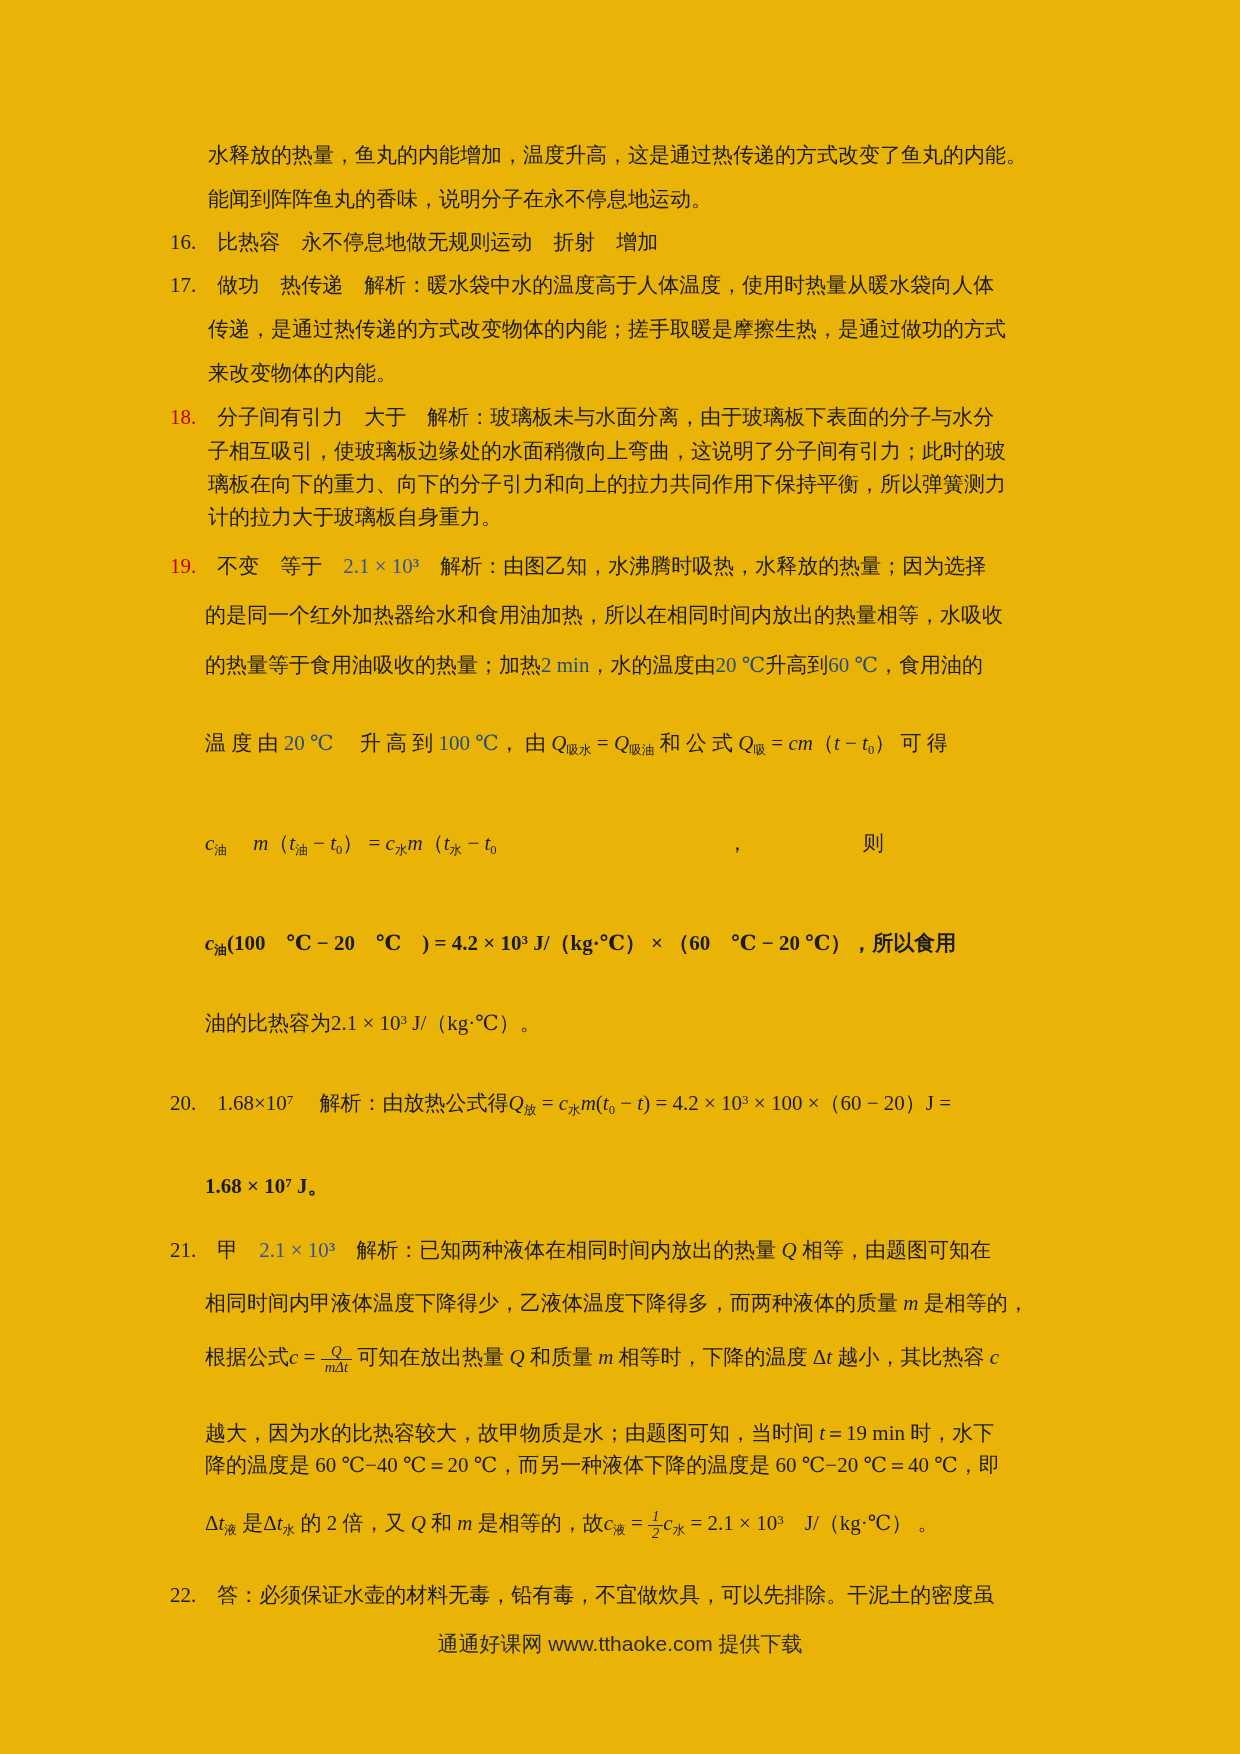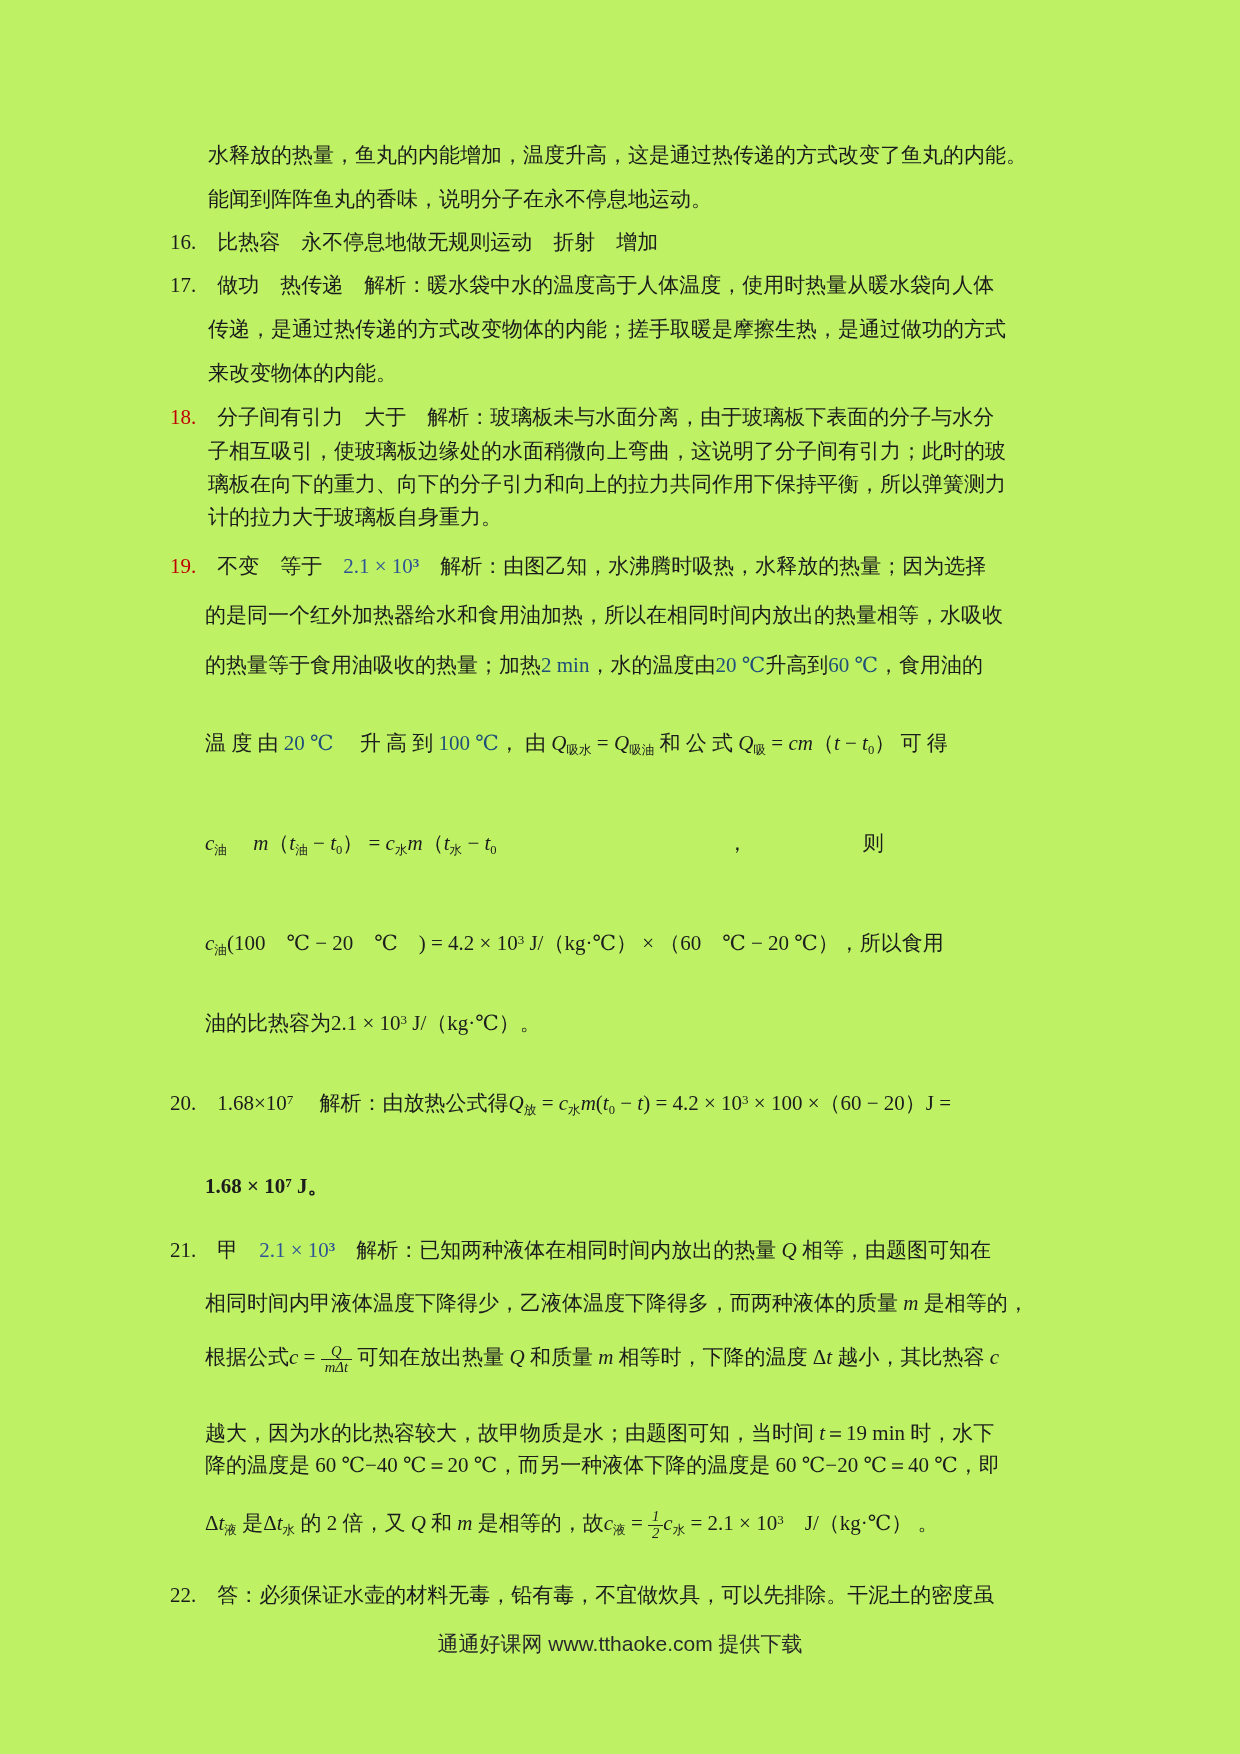--- a/index.html
+++ b/index.html
@@ -11,21 +11,21 @@
   html,body{margin:0;padding:0;}
   body{
     background:#888;
     font-family:"Liberation Serif","DejaVu Serif",serif;
   }
   .page{
     position:relative;
     width:1240px;
     height:1754px;
     margin:0 auto;
-    background:#bef264;
+    background:#eab308;
     color:var(--ink);
     overflow:hidden;
   }
   .line{
     position:absolute;
     margin:0;
     font-size:21px;
     line-height:30px;
     white-space:pre;
     color:var(--ink);
@@ -73,21 +73,21 @@
       <p class="line" style="top: 358px; left: 208px;"><span class="s-n">来改变物体的内能。</span></p>
       <p class="line" style="top: 402px; left: 170px;"><span class="s-red">18.</span><span class="s-n">　分子间有引力　大于　解析：玻璃板未与水面分离，由于玻璃板下表面的分子与水分</span></p>
       <p class="line" style="top: 436px; left: 208px;"><span class="s-n">子相互吸引，使玻璃板边缘处的水面稍微向上弯曲，这说明了分子间有引力；此时的玻</span></p>
       <p class="line" style="top: 469px; left: 208px;"><span class="s-n">璃板在向下的重力、向下的分子引力和向上的拉力共同作用下保持平衡，所以弹簧测力</span></p>
       <p class="line" style="top: 502px; left: 208px;"><span class="s-n">计的拉力大于玻璃板自身重力。</span></p>
       <p class="line" style="top: 548px; left: 170px;"><span class="s-red">19.</span><span class="s-n">　不变　等于　</span><span class="s-blue">2.1 × 10</span><span class="s-bsup">3</span><span class="s-n">　解析：由图乙知，水沸腾时吸热，水释放的热量；因为选择</span></p>
       <p class="line" style="top: 600px; left: 205px;"><span class="s-n">的是同一个红外加热器给水和食用油加热，所以在相同时间内放出的热量相等，水吸收</span></p>
       <p class="line" style="top: 650px; left: 205px;"><span class="s-n">的热量等于食用油吸收的热量；加热</span><span class="s-navy">2 min</span><span class="s-n">，水的温度由</span><span class="s-navy">20 ℃</span><span class="s-n">升高到</span><span class="s-navy">60 ℃</span><span class="s-n">，食用油的</span></p>
       <p class="line" style="top: 728px; left: 205px;"><span class="s-n">温 度 由 </span><span class="s-navy">20 ℃</span><span class="s-n">　 升 高 到 </span><span class="s-navy">100 ℃</span><span class="s-n">， 由 </span><span class="s-i">Q</span><span class="s-sub">吸水</span><span class="s-n"> = </span><span class="s-i">Q</span><span class="s-sub">吸油</span><span class="s-n"> 和 公 式 </span><span class="s-i">Q</span><span class="s-sub">吸</span><span class="s-n"> = </span><span class="s-i">cm</span><span class="s-n">（</span><span class="s-i">t</span><span class="s-n"> − </span><span class="s-i">t</span><span class="s-sub">0</span><span class="s-n">） 可 得</span></p>
       <p class="line" style="top: 828px; left: 205px;"><span class="s-i">c</span><span class="s-sub">油</span><span class="s-n">　 </span><span class="s-i">m</span><span class="s-n">（</span><span class="s-i">t</span><span class="s-sub">油</span><span class="s-n"> − </span><span class="s-i">t</span><span class="s-sub">0</span><span class="s-n">） = </span><span class="s-i">c</span><span class="s-sub">水</span><span class="s-i">m</span><span class="s-n">（</span><span class="s-i">t</span><span class="s-sub">水</span><span class="s-n"> − </span><span class="s-i">t</span><span class="s-sub">0</span><span class="gap" style="width: 230px;"></span><span class="s-n">，</span><span class="gap" style="width: 115px;"></span><span class="s-n">则</span></p>
-      <p class="line" style="top: 925px; left: 205px;"><span class="s-i">c</span><span class="s-sub">油</span><span class="s-n">(100　℃ − 20　℃　) = 4.2 × 10</span><span class="s-sup">3</span><span class="s-n"> J/（kg·℃） × （60　℃ − 20 ℃），所以食用</span></p>
+      <p class="line" style="top: 925px; left: 205px; font-weight: bold;"><span class="s-i">c</span><span class="s-sub">油</span><span class="s-n">(100　℃ − 20　℃　) = 4.2 × 10</span><span class="s-sup">3</span><span class="s-n"> J/（kg·℃） × （60　℃ − 20 ℃），所以食用</span></p>
       <p class="line" style="top: 1005px; left: 205px;"><span class="s-n">油的比热容为2.1 × 10</span><span class="s-sup">3</span><span class="s-n"> J/（kg·℃）。</span></p>
       <p class="line" style="top: 1085px; left: 170px;"><span class="s-n">20.</span><span class="s-n">　1.68×10</span><span class="s-sup">7</span><span class="s-n">　 解析：由放热公式得</span><span class="s-i">Q</span><span class="s-sub">放</span><span class="s-n"> = </span><span class="s-i">c</span><span class="s-sub">水</span><span class="s-i">m</span><span class="s-n">(</span><span class="s-i">t</span><span class="s-sub">0</span><span class="s-n"> − </span><span class="s-i">t</span><span class="s-n">) = 4.2 × 10</span><span class="s-sup">3</span><span class="s-n"> × 100 ×（60 − 20）J =</span></p>
       <p class="line" style="top: 1168px; left: 205px; font-weight: bold;"><span class="s-n">1.68 × 10</span><span class="s-sup">7</span><span class="s-n"> J。</span></p>
       <p class="line" style="top: 1232px; left: 170px;"><span class="s-n">21.</span><span class="s-n">　甲　</span><span class="s-blue">2.1 × 10</span><span class="s-bsup">3</span><span class="s-n">　解析：已知两种液体在相同时间内放出的热量 </span><span class="s-i">Q</span><span class="s-n"> 相等，由题图可知在</span></p>
       <p class="line" style="top: 1288px; left: 205px;"><span class="s-n">相同时间内甲液体温度下降得少，乙液体温度下降得多，而两种液体的质量 </span><span class="s-i">m</span><span class="s-n"> 是相等的，</span></p>
       <p class="line" style="top: 1342px; left: 205px;"><span class="s-n">根据公式</span><span class="s-i">c</span><span class="s-n"> = </span><span class="frac"><span class="fnum">Q</span><span class="fden">mΔt</span></span><span class="s-n"> 可知在放出热量 </span><span class="s-i">Q</span><span class="s-n"> 和质量 </span><span class="s-i">m</span><span class="s-n"> 相等时，下降的温度 Δ</span><span class="s-i">t</span><span class="s-n"> 越小，其比热容 </span><span class="s-i">c</span></p>
       <p class="line" style="top: 1418px; left: 205px;"><span class="s-n">越大，因为水的比热容较大，故甲物质是水；由题图可知，当时间 </span><span class="s-i">t</span><span class="s-n">＝19 min 时，水下</span></p>
       <p class="line" style="top: 1450px; left: 205px;"><span class="s-n">降的温度是 60 ℃−40 ℃＝20 ℃，而另一种液体下降的温度是 60 ℃−20 ℃＝40 ℃，即</span></p>
       <p class="line" style="top: 1505px; left: 205px;"><span class="s-n">Δ</span><span class="s-i">t</span><span class="s-sub">液</span><span class="s-n"> 是Δ</span><span class="s-i">t</span><span class="s-sub">水</span><span class="s-n"> 的 2 倍，又 </span><span class="s-i">Q</span><span class="s-n"> 和 </span><span class="s-i">m</span><span class="s-n"> 是相等的，故</span><span class="s-i">c</span><span class="s-sub">液</span><span class="s-n"> = </span><span class="frac"><span class="fnum">1</span><span class="fden">2</span></span><span class="s-i">c</span><span class="s-sub">水</span><span class="s-n"> = 2.1 × 10</span><span class="s-sup">3</span><span class="s-n">　J/（kg·℃） 。</span></p>
       <p class="line" style="top: 1580px; left: 170px;"><span class="s-n">22.</span><span class="s-n">　答：必须保证水壶的材料无毒，铅有毒，不宜做炊具，可以先排除。干泥土的密度虽</span></p>

